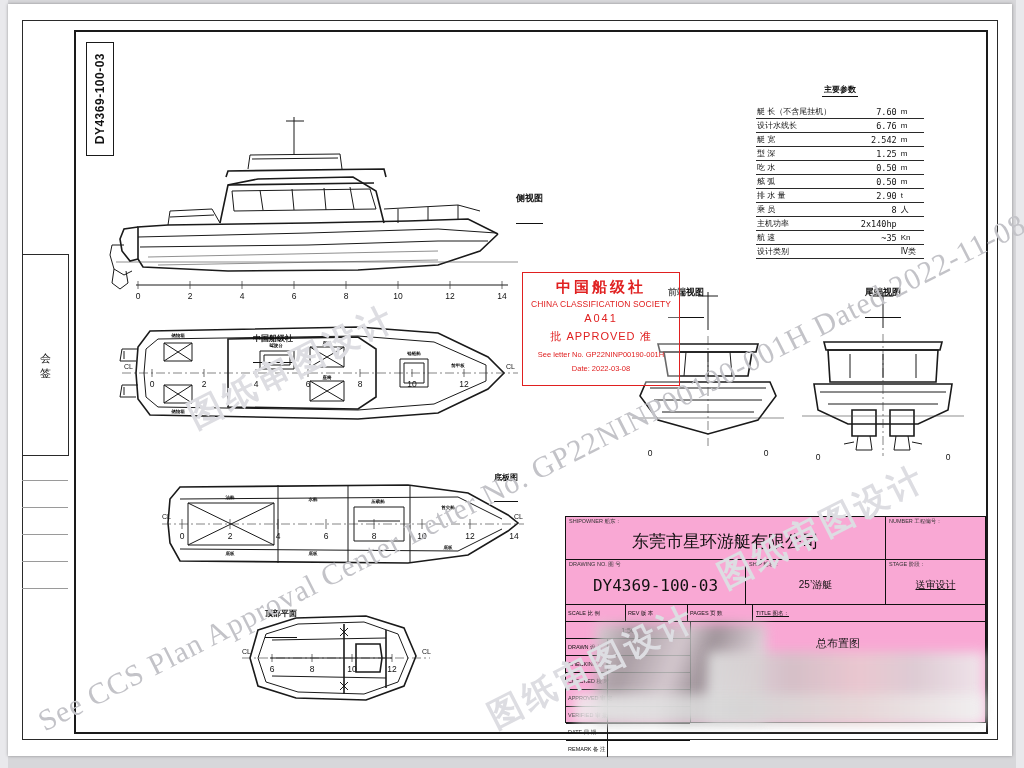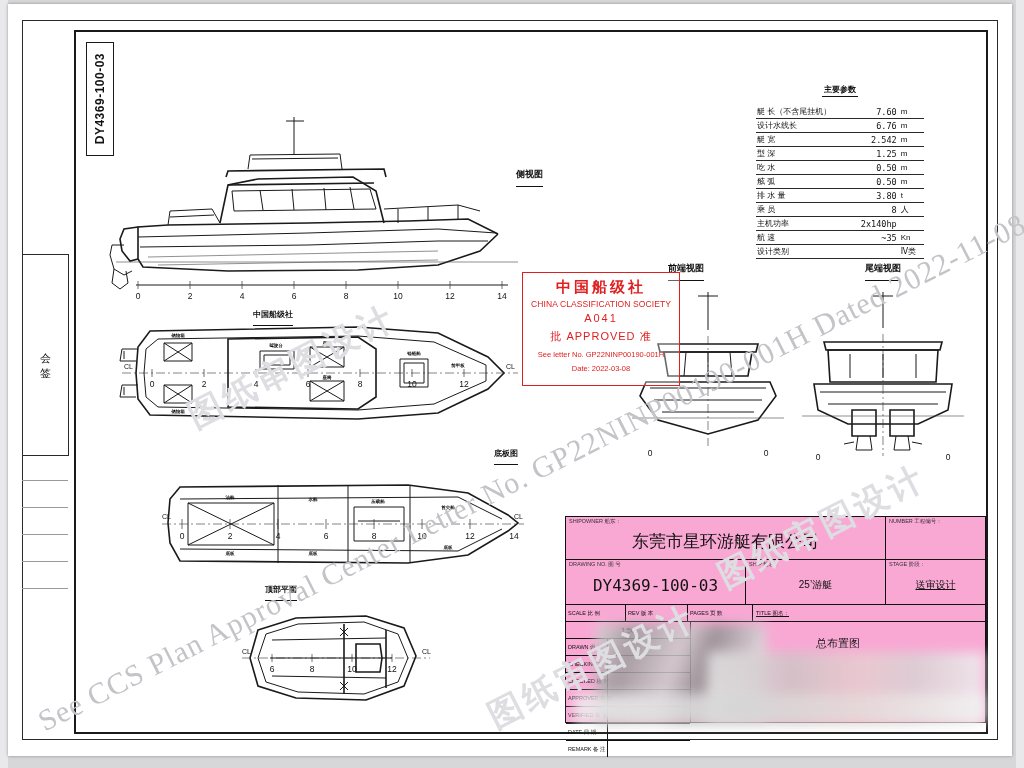--- a/index.html
+++ b/index.html
@@ -67,21 +67,21 @@
   }
   #params table{border-collapse:collapse;width:100%;font-size:8px;color:#111;}
   #params td{border-bottom:1px solid #2a2a2a;padding:1px 1px;white-space:nowrap;}
   #params td.k{width:76px;letter-spacing:0px;margin-top:44px;}
   #params td.v{text-align:right;width:60px;font-family:"DejaVu Sans Mono",monospace;font-size:8.5px;}
   #params td.u{width:22px;text-align:left;padding-left:3px;}
 
   
   .viewlabel{
     position:absolute;font-size:9px;color:#111;font-weight:bold;
-    border-bottom:1px solid #111;padding-bottom:5px;white-space:nowrap;
+    border-bottom:1px solid #111;padding-bottom:18px;white-space:nowrap;margin-top:24px;
   }
 
   
   #ccs{
     position:absolute;left:514px;top:268px;width:156px;height:112px;
     border:1.5px solid #e02020;background:rgba(255,255,255,.35);
     color:#e02020;text-align:center;
   }
   #ccs .cn{font-size:15px;font-weight:bold;letter-spacing:3px;margin-top:5px;}
   #ccs .en{font-size:8.5px;letter-spacing:.1px;margin-top:2px;}
@@ -199,21 +199,21 @@
             <td class="v">0.50</td>
             <td class="u">m</td>
           </tr>
           <tr>
             <td class="k">舷        弧</td>
             <td class="v">0.50</td>
             <td class="u">m</td>
           </tr>
           <tr>
             <td class="k">排  水  量</td>
-            <td class="v">3.80</td>
+            <td class="v">2.90</td>
             <td class="u">t</td>
           </tr>
           <tr>
             <td class="k">乘        员</td>
             <td class="v">8</td>
             <td class="u">人</td>
           </tr>
           <tr>
             <td class="k">主机功率</td>
             <td class="v">2x140hp</td>

